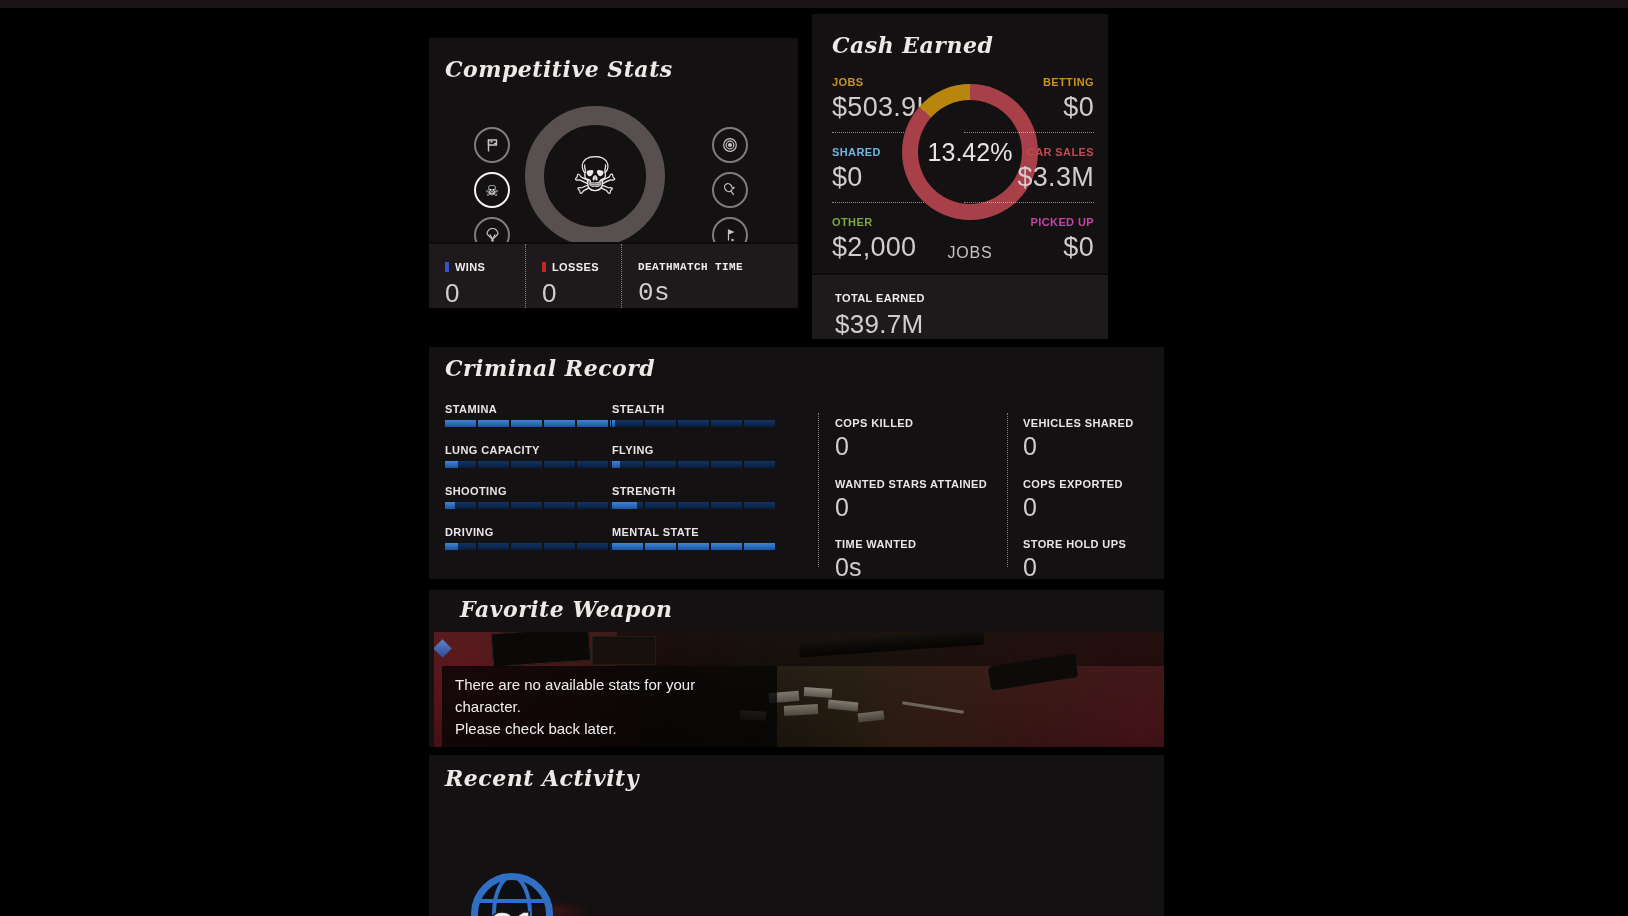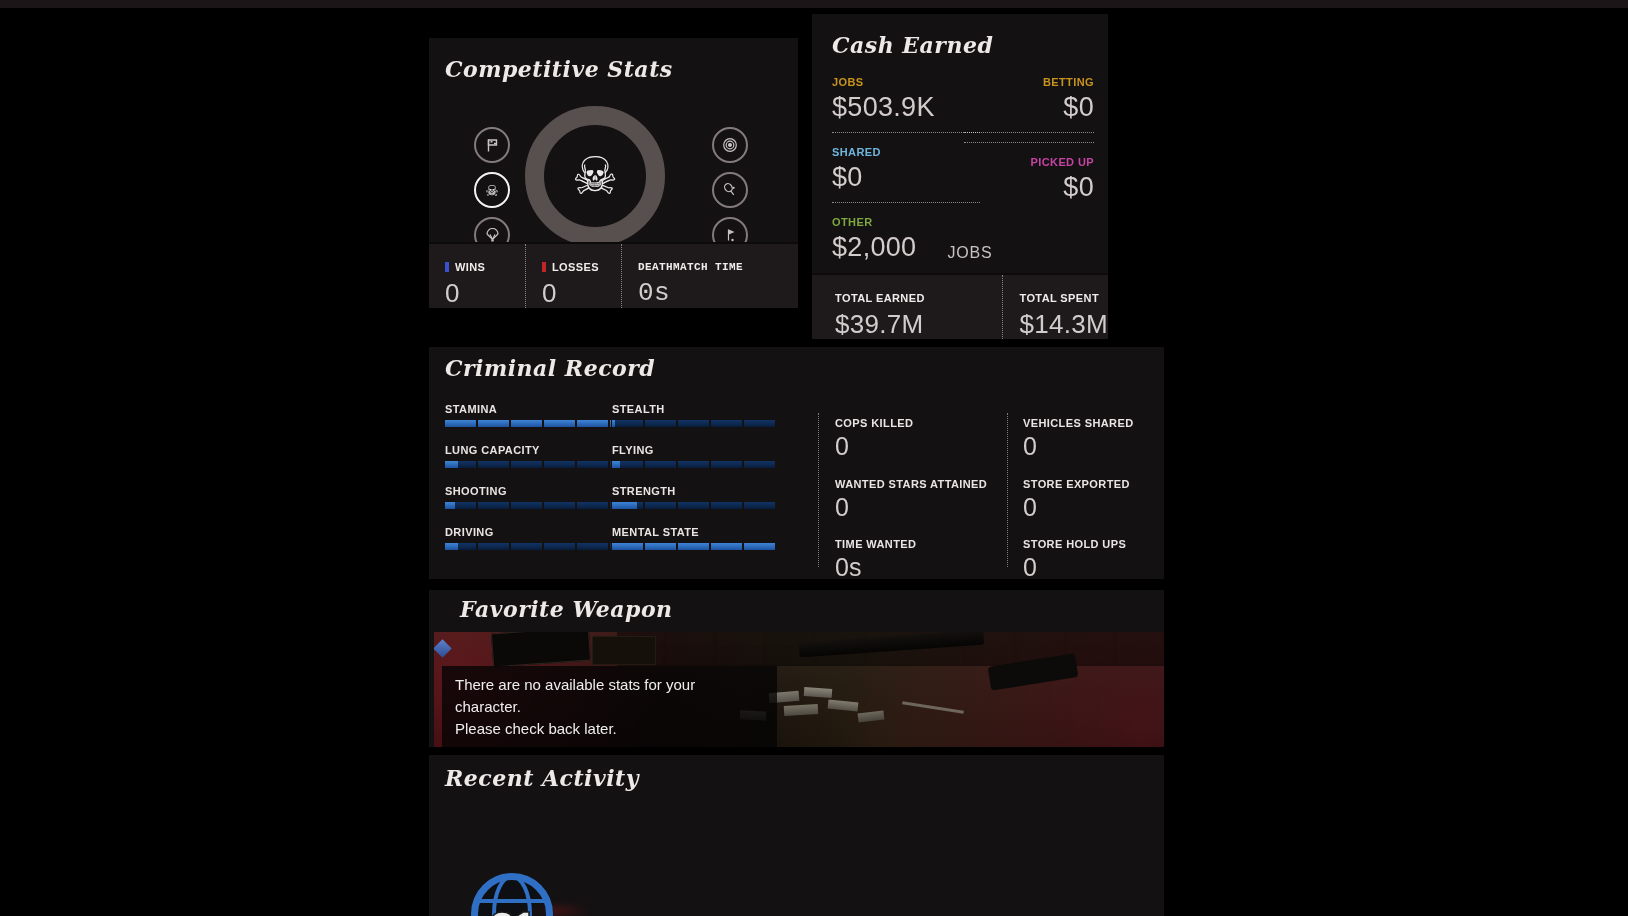--- a/index.html
+++ b/index.html
@@ -222,44 +222,49 @@
       <span class="lbl" style="color: rgb(111, 182, 220);">SHARED</span>
       <span class="big">$0</span>
     </div>
     <div class="dot-h"></div>
     <div class="cash-item">
       <span class="lbl" style="color: rgb(126, 168, 62);">OTHER</span>
       <span class="big">$2,000</span>
     </div>
   </div>
 
+  <div class="donut" style="background: conic-gradient(rgb(168, 64, 73) 0deg, rgb(168, 64, 73) 311.688deg, rgb(184, 134, 14) 311.688deg, rgb(184, 134, 14) 360deg);">
+    <div class="donut-hole">
+      <span class="donut-center">13.42%</span>
+    </div>
+  </div>
   <div class="donut-label">JOBS</div>
 
   <div class="cash-col rightcol">
     <div class="cash-item">
       <span class="lbl" style="color: rgb(201, 148, 30);">BETTING</span>
       <span class="big">$0</span>
     </div>
     <div class="dot-h"></div>
+    <div class="cash-item">
+      <span class="lbl" style="color: rgb(192, 74, 82);">CAR SALES</span>
+      <span class="big">$3.3M</span>
+    </div>
     <div class="dot-h"></div>
     <div class="cash-item">
       <span class="lbl" style="color: rgb(197, 68, 164);">PICKED UP</span>
       <span class="big">$0</span>
     </div>
   </div>
 
   <div class="panel-footer">
     <div class="fcell">
       <span class="lbl">TOTAL EARNED</span>
       <span class="big">$39.7M</span>
     </div>
-    <div class="fcell dot-v">
-      <span class="lbl">TOTAL SPENT</span>
-      <span class="big">$14.3M</span>
-    </div>
   </div>
 </div>
 
 <div class="panel" id="p-crim">
   <div class="panel-title">Criminal Record</div>
 
   <div class="skills c1">
     <div class="skill">
       <span class="lbl">STAMINA</span>
       <div class="bar">
@@ -339,21 +344,21 @@
   </div>
 
   <div class="vdiv2 dot-v"></div>
 
   <div class="crstats c4">
     <div class="crstat">
       <span class="lbl">VEHICLES SHARED</span>
       <span class="mid">0</span>
     </div>
     <div class="crstat">
-      <span class="lbl">STORE EXPORTED</span>
+      <span class="lbl">COPS EXPORTED</span>
       <span class="mid">0</span>
     </div>
     <div class="crstat">
       <span class="lbl">STORE HOLD UPS</span>
       <span class="mid">0</span>
     </div>
   </div>
 </div>
 
 <div class="panel" id="p-weap">

